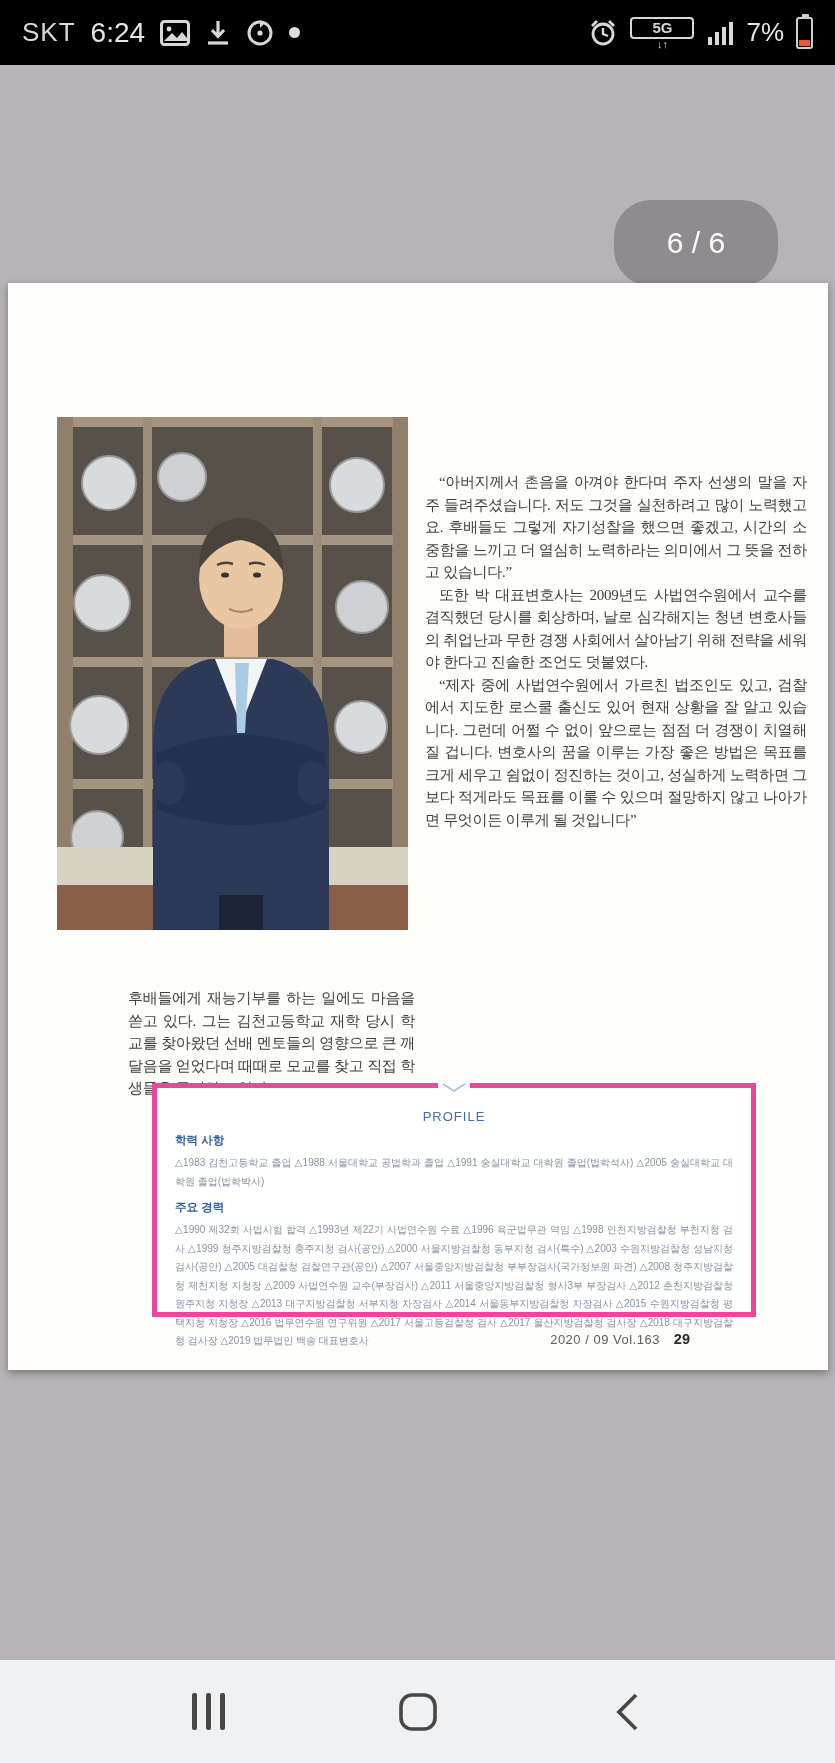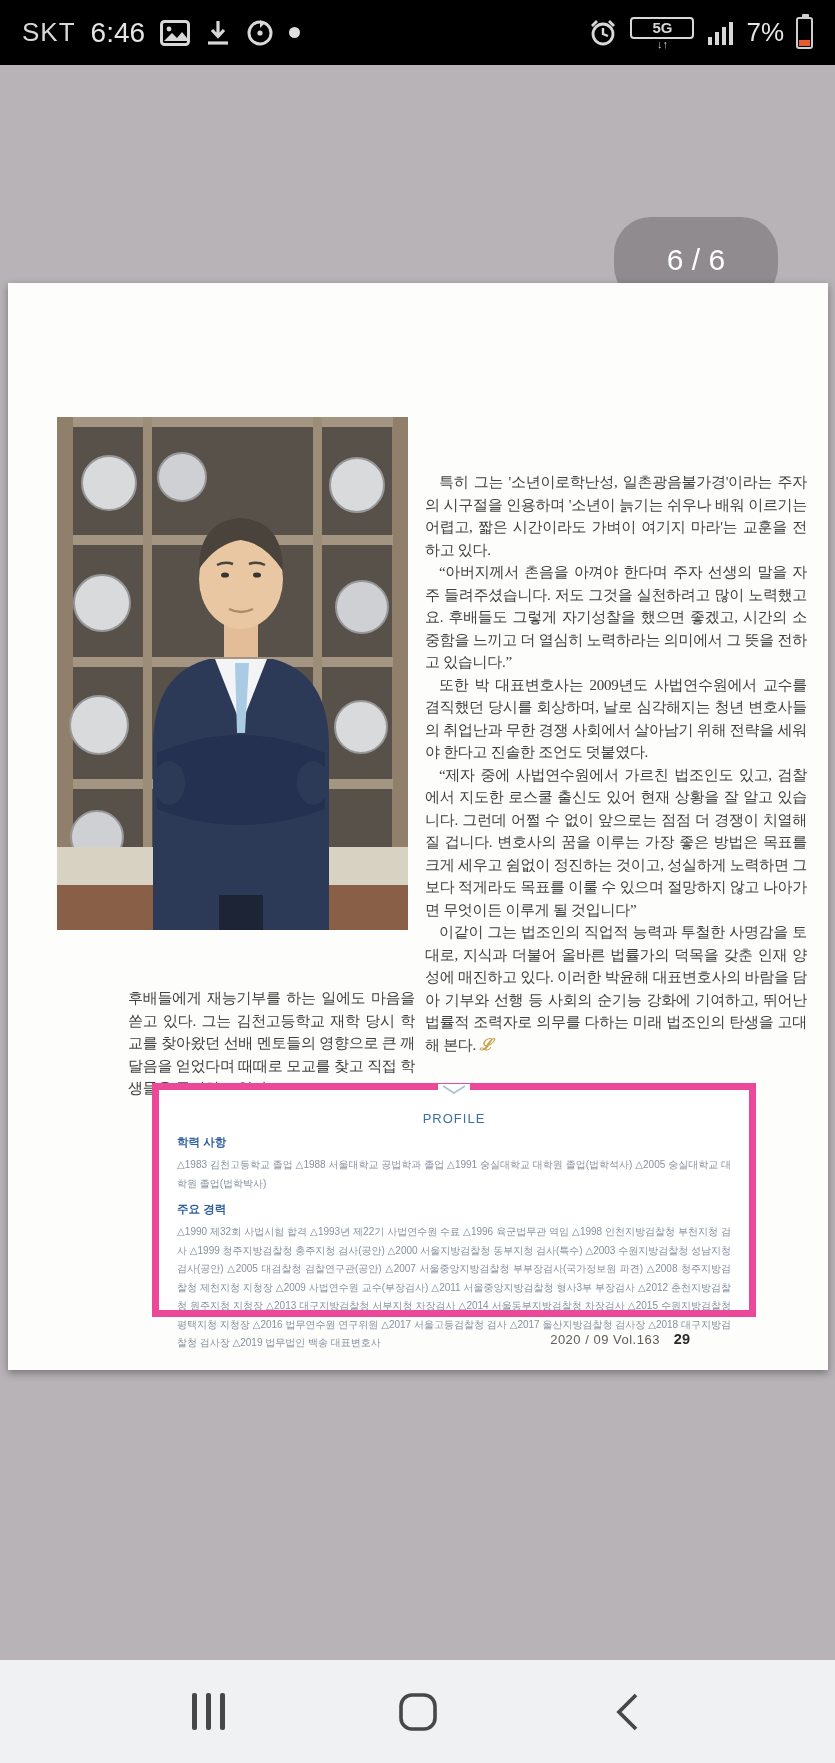--- a/index.html
+++ b/index.html
@@ -20,40 +20,40 @@
   .fiveg { display:flex; flex-direction:column; align-items:center; }
   .fiveg-box { border:2px solid #d8d8d8; border-radius:4px; font-size:15px; font-weight:bold;
                color:#d8d8d8; padding:0 20px; line-height:18px; }
   .fiveg-arrows { font-size:11px; line-height:10px; color:#cfcfcf; letter-spacing:0; }
   .batt-shell { position:relative; width:17px; height:32px; border:2px solid #cfcfcf; border-radius:3px; }
   .batt-cap { position:absolute; top:-5px; left:4px; width:7px; height:4px; background:#cfcfcf; border-radius:1px; }
   .batt-fill { position:absolute; bottom:1px; left:1px; right:1px; height:6px; background:#e85a30; }
 
   
   .viewer { position:absolute; top:65px; left:0; width:835px; height:1595px; background:#b7b3b7; }
-  .page-pill { position:absolute; top:152px; left:614px; width:164px; height:86px; border-radius:37px;
+  .page-pill { position:absolute; top:135px; left:614px; width:164px; height:86px; border-radius:37px;
                background:#8f8b8e; display:flex; align-items:center; justify-content:center;
                color:#fff; font-size:30px; }
   .doc-page { position:absolute; top:218px; left:8px; width:820px; height:1087px;
               background:#fdfdfc; box-shadow:0 3px 8px rgba(0,0,0,0.35); }
 
   
   .col-serif { font-family:"Liberation Serif","DejaVu Serif",serif; color:#42403d;
                font-size:15px; line-height:22.5px; text-align:justify; letter-spacing:-0.3px; }
   .right-col { position:absolute; left:417px; top:188px; width:382px; }
   .right-col p { text-indent:14px; }
   .left-col  { position:absolute; left:120px; top:704px; width:287px; }
   .end-mark  { color:#c8a34a; font-style:italic; font-weight:bold; font-size:16px; }
 
   
   .photo { position:absolute; left:49px; top:134px; width:351px; height:513px; overflow:hidden; background:#b5aea3; }
 
   
   .profile-box { position:absolute; left:144px; top:800px; width:604px; height:234px;
-                 border:7px solid #ec4899; background:#fff; }
+                 border:5px solid #ec4899; background:#fff; }
   .profile-notch { position:absolute; top:-6px; left:50%; margin-left:-16px; width:32px; height:13px;
                    background:#fff; display:flex; align-items:flex-start; justify-content:center; }
   .profile-title { margin-top:21px; text-align:center; color:#3d6fa5; font-size:13px; letter-spacing:1px; }
   .profile-section { padding:0 18px; }
   .profile-heading { margin-top:9px; color:#2d5e9e; font-size:11.5px; font-weight:bold; }
   .profile-content { margin-top:6px; color:#8791a0; font-size:10px; line-height:18.5px; text-align:justify; }
 
   .page-footer { position:absolute; top:1048px; right:138px; display:flex; align-items:baseline; gap:14px;text-align:right; }
   .footer-issue { font-size:13px; color:#5f5d5b; letter-spacing:0.5px; }
   .footer-pagenum { font-size:14.5px; color:#2b2a29; font-weight:bold; }
@@ -66,21 +66,21 @@
   .recents-bars i { display:block; width:5px; height:37px; background:#474747; border-radius:2px; }
 </style>
 </head>
 <body>
 
 <div class="screen">
 
   <div class="status-bar">
     <div class="sb-left">
       <span class="sb-carrier">SKT</span>
-      <span class="sb-time">6:46</span>
+      <span class="sb-time">6:24</span>
       <span class="sb-icon">
         <svg width="30" height="26" viewBox="0 0 30 26">
             <rect x="1.5" y="1.5" width="27" height="23" rx="3" fill="none" stroke="#d8d8d8" stroke-width="3"></rect>
             <circle cx="9" cy="9" r="2.4" fill="#d8d8d8"></circle>
             <path d="M4 21 L12 13 L17 18 L22 12 L27 18 L27 21 Z" fill="#d8d8d8"></path>
           </svg>
       </span>
       <span class="sb-icon">
         <svg width="26" height="28" viewBox="0 0 26 28">
             <path d="M13 2 V16 M7 11 L13 17.5 L19 11" fill="none" stroke="#d8d8d8" stroke-width="3.2"></path>
@@ -167,25 +167,23 @@
           <ellipse cx="168" cy="158" rx="4" ry="2.6" fill="#3a342e"></ellipse>
           <ellipse cx="200" cy="158" rx="4" ry="2.6" fill="#3a342e"></ellipse>
           <path d="M160 148 Q168 144 176 147" stroke="#4a443c" stroke-width="2.5" fill="none"></path>
           <path d="M192 147 Q200 144 208 148" stroke="#4a443c" stroke-width="2.5" fill="none"></path>
           <path d="M172 192 Q184 198 196 192" stroke="#b08a66" stroke-width="2.5" fill="none"></path>
           <rect x="162" y="478" width="44" height="35" fill="#1d2436"></rect>
         </svg>
       </div>
 
       <div class="right-col col-serif">
-        <p>특히 그는 '소년이로학난성, 일촌광음불가경'이라는 주자의 시구절을 인용하며 '소년이 늙기는 쉬우나 배워 이르기는 어렵고, 짧은 시간이라도 가벼이 여기지 마라'는 교훈을 전하고 있다.</p>
         <p>“아버지께서 촌음을 아껴야 한다며 주자 선생의 말을 자주 들려주셨습니다. 저도 그것을 실천하려고 많이 노력했고요. 후배들도 그렇게 자기성찰을 했으면 좋겠고, 시간의 소중함을 느끼고 더 열심히 노력하라는 의미에서 그 뜻을 전하고 있습니다.”</p>
         <p>또한 박 대표변호사는 2009년도 사법연수원에서 교수를 겸직했던 당시를 회상하며, 날로 심각해지는 청년 변호사들의 취업난과 무한 경쟁 사회에서 살아남기 위해 전략을 세워야 한다고 진솔한 조언도 덧붙였다.</p>
         <p>“제자 중에 사법연수원에서 가르친 법조인도 있고, 검찰에서 지도한 로스쿨 출신도 있어 현재 상황을 잘 알고 있습니다. 그런데 어쩔 수 없이 앞으로는 점점 더 경쟁이 치열해질 겁니다. 변호사의 꿈을 이루는 가장 좋은 방법은 목표를 크게 세우고 쉼없이 정진하는 것이고, 성실하게 노력하면 그보다 적게라도 목표를 이룰 수 있으며 절망하지 않고 나아가면 무엇이든 이루게 될 것입니다”</p>
-        <p><span>이같이 그는 법조인의 직업적 능력과 투철한 사명감을 토대로, 지식과 더불어 올바른 법률가의 덕목을 갖춘 인재 양성에 매진하고 있다. 이러한 박윤해 대표변호사의 바람을 담아 기부와 선행 등 사회의 순기능 강화에 기여하고, 뛰어난 법률적 조력자로 의무를 다하는 미래 법조인의 탄생을 고대해 본다.</span> <span class="end-mark">ℒ</span></p>
       </div>
 
       <div class="left-col col-serif">
         <p>후배들에게 재능기부를 하는 일에도 마음을 쏟고 있다. 그는 김천고등학교 재학 당시 학교를 찾아왔던 선배 멘토들의 영향으로 큰 깨달음을 얻었다며 때때로 모교를 찾고 직접 학생들을 독려하고 있다.</p>
       </div>
 
       <div class="profile-box">
         <div class="profile-notch">
           <svg width="26" height="12" viewBox="0 0 26 12">
               <polyline points="2,2 13,9 24,2" fill="none" stroke="#a9c0d7" stroke-width="1.6"></polyline>

